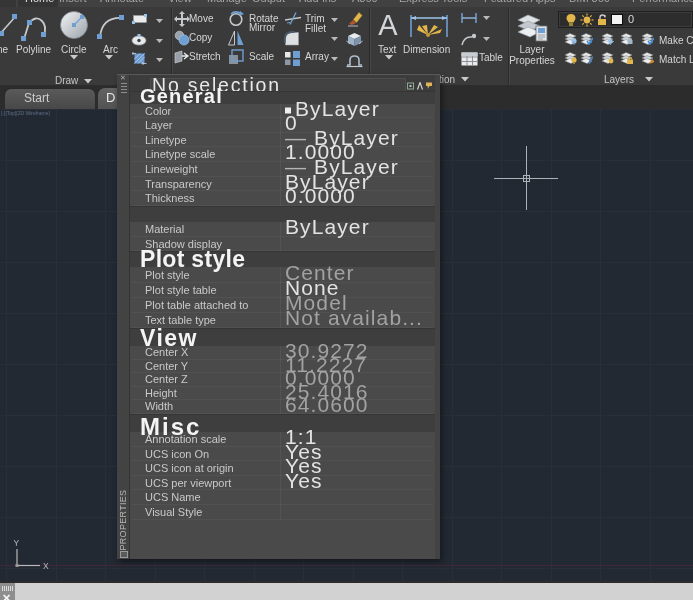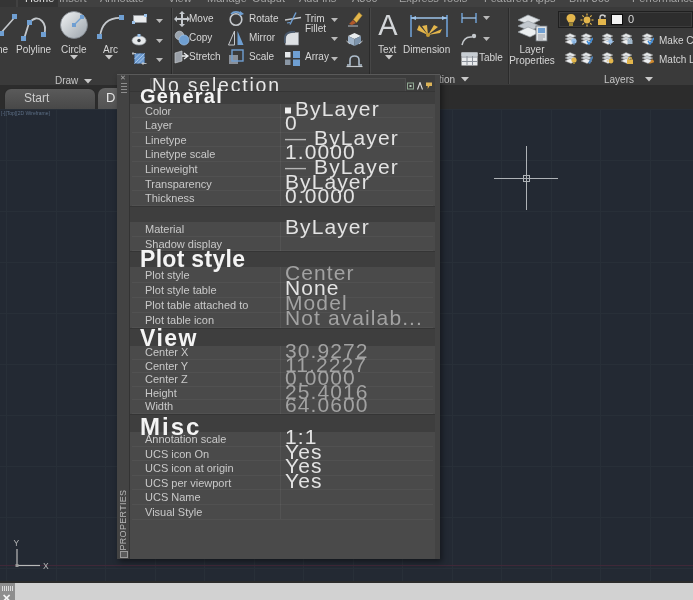--- a/index.html
+++ b/index.html
@@ -314,21 +314,21 @@
 <svg class="abs" style="left:70px;top:47px" width="9" height="6" viewBox="0 0 9 6">
         <path d="M0 1 L8 1 L4 5.5 Z" fill="#c9c9c9"></path>
       </svg>
 <svg class="abs" style="left:105px;top:47px" width="9" height="6" viewBox="0 0 9 6">
         <path d="M0 1 L8 1 L4 5.5 Z" fill="#c9c9c9"></path>
       </svg>
 <div class="abs" style="left:189px;top:6px;font-size:10px;color:#d6d6d6;white-space:nowrap">Move</div>
 <div class="abs" style="left:249px;top:6px;font-size:10px;color:#d6d6d6;white-space:nowrap">Rotate</div>
 <div class="abs" style="left:305px;top:6px;font-size:10px;color:#d6d6d6;white-space:nowrap">Trim</div>
 <div class="abs" style="left:189px;top:25px;font-size:10px;color:#d6d6d6;white-space:nowrap">Copy</div>
-<div class="abs" style="left:249px;top:25px;font-size:10px;color:#d6d6d6;white-space:nowrap">Mirror</div>
+<div class="abs" style="left:249px;top:15px;font-size:10px;color:#d6d6d6;white-space:nowrap">Mirror</div>
 <div class="abs" style="left:305px;top:16px;font-size:10px;color:#d6d6d6;white-space:nowrap">Fillet</div>
 <div class="abs" style="left:189px;top:44px;font-size:10px;color:#d6d6d6;white-space:nowrap">Stretch</div>
 <div class="abs" style="left:249px;top:44px;font-size:10px;color:#d6d6d6;white-space:nowrap">Scale</div>
 <div class="abs" style="left:305px;top:44px;font-size:10px;color:#d6d6d6;white-space:nowrap">Array</div>
 <div class="abs" style="left:378px;top:37px;font-size:10px;color:#d6d6d6;white-space:nowrap">Text</div>
 <svg class="abs" style="left:385px;top:47px" width="9" height="6" viewBox="0 0 9 6">
         <path d="M0 1 L8 1 L4 5.5 Z" fill="#c9c9c9"></path>
       </svg>
 <div class="abs" style="left:403px;top:37px;font-size:10px;color:#d6d6d6;white-space:nowrap">Dimension</div>
 <div class="abs" style="left:479px;top:44.5px;font-size:10px;color:#d6d6d6;white-space:nowrap">Table</div>
@@ -431,21 +431,21 @@
         <div class="abs bandtxt" style="top:174.2px;font-size:23px;line-height:23px;letter-spacing:0.3px">Plot style</div>
 <div class="abs lab" style="top:193.5px;height:15.2px;line-height:15.2px">Plot style</div>
 <div class="abs val valg" style="top:193.5px;height:15.2px;line-height:14px">Center</div>
 <div class="abs rowline" style="top:207.7px"></div>
 <div class="abs lab" style="top:208.7px;height:15.2px;line-height:15.2px">Plot style table</div>
 <div class="abs val valw" style="top:208.7px;height:15.2px;line-height:14px">None</div>
 <div class="abs rowline" style="top:222.9px"></div>
 <div class="abs lab" style="top:223.9px;height:15.2px;line-height:15.2px">Plot table attached to</div>
 <div class="abs val valg" style="top:223.9px;height:15.2px;line-height:14px">Model</div>
 <div class="abs rowline" style="top:238.1px"></div>
-<div class="abs lab" style="top:239.1px;height:15.2px;line-height:15.2px">Plot table icon</div>
+<div class="abs lab" style="top:239.1px;height:15.2px;line-height:15.2px">Text table type</div>
 <div class="abs val valg" style="top:239.1px;height:15.2px;line-height:14px">Not availab...</div>
 <div class="abs rowline" style="top:253.3px"></div>
 <div class="abs band" style="top:254.3px;height:17.7px"></div>
         <div class="abs bandtxt" style="top:252.5px;font-size:23px;line-height:23px;letter-spacing:1.5px">View</div>
 <div class="abs lab" style="top:272.0px;height:13.6px;line-height:13.6px">Center X</div>
 <div class="abs val valg" style="top:272.0px;height:13.6px;line-height:14px">30.9272</div>
 <div class="abs rowline" style="top:284.6px"></div>
 <div class="abs lab" style="top:285.6px;height:13.6px;line-height:13.6px">Center Y</div>
 <div class="abs val valg" style="top:285.6px;height:13.6px;line-height:14px">11.2227</div>
 <div class="abs rowline" style="top:298.2px"></div>

